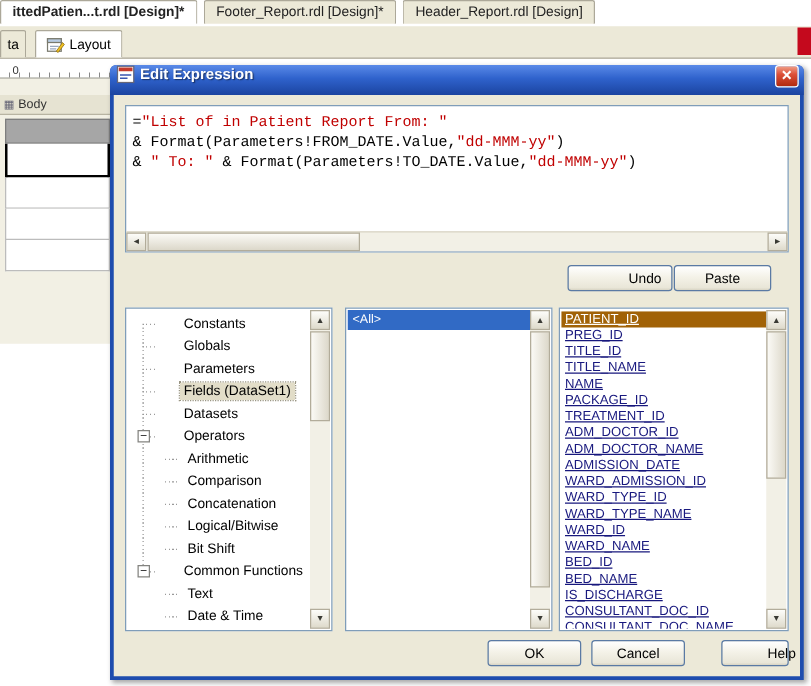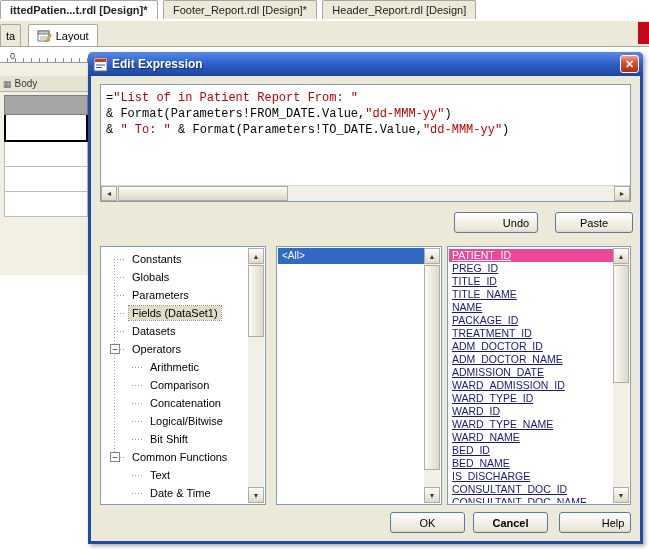--- a/index.html
+++ b/index.html
@@ -39,21 +39,21 @@
   .t-head { height:20px; background:#a6a6a6; border:1px solid #7e7e7e; }
   .t-row-sel { height:27px; background:#fff; border:2px solid #000; border-top:none; }
   .t-row { height:25px; background:#fff; border:1px solid #bcbcbc; border-top:none; }
 
   
   .dialog { position:absolute; left:88px; top:52px; width:555px; height:492px;
     background:#1e4cae; border-radius:5px 5px 0 0;
     box-shadow:2px 2px 4px rgba(0,0,0,.35); }
   .titlebar { position:absolute; left:0; top:0; right:0; height:24px; border-radius:5px 5px 0 0;
     background:linear-gradient(180deg,#5a8ae8 0%, #2f62cc 45%, #1b44a0 100%);
-    display:flex; align-items:center; padding:0 4px 0 5px; }
+    display:flex; align-items:flex-start; padding:0 4px 0 5px; }
   .dlg-icon { width:15px; height:15px; margin-right:4px; flex:0 0 auto; }
   .dlg-title { color:#fff; font-size:12px; font-weight:bold; text-shadow:1px 1px 1px rgba(0,0,0,.5); flex:1; }
   .close-btn { width:19px; height:18px; border:1px solid #fff; border-radius:3px;
     background:linear-gradient(180deg,#f0a089 0%, #dd5038 40%, #b02a10 100%);
     color:#fff; font-size:11px; font-weight:bold; text-align:center; line-height:16px; cursor:default; }
   .client { position:absolute; left:3px; top:24px; right:3px; bottom:3px; background:#ece9d8; }
 
   
   .expr-box { position:absolute; left:9px; top:8px; width:531px; height:118px;
     background:#fff; border:1px solid #7f9db9; }
@@ -69,24 +69,24 @@
     border:1px solid #b2ac9a; }
   .sb-left { left:0; } .sb-right { right:0; }
   .hthumb { position:absolute; left:17px; top:0; width:170px; height:15px;
     background:linear-gradient(180deg,#fbfaf6,#dcd8ca); border:1px solid #b2ac9a; }
 
   
   .xp-btn { position:absolute; height:21px; font-family:"Liberation Sans",sans-serif; font-size:11px;
     color:#000; background:linear-gradient(180deg,#ffffff 0%,#f4f2e8 45%,#e9e6d8 90%,#d8d4c4 100%);
     border:1px solid #5a7aa4; border-radius:3px; cursor:default; }
   .btn-undo  { top:136px; right:102px; width:84px;padding-left:40px; }
-  .btn-paste { top:136px; right:7px;  width:78px; }
+  .btn-paste { top:136px; right:23px;  width:78px; }
   .btn-ok     { top:436px; left:299px; width:75px; }
-  .btn-cancel { top:436px; left:382px; width:75px;font-weight:bold; }
-  .btn-help   { top:436px; right:9px;  width:72px;padding-left:36px; }
+  .btn-cancel { top:436px; left:382px; width:75px; }
+  .btn-help   { top:436px; right:9px;  width:54px;padding-left:36px; }
 
   
   .panel { position:absolute; top:170px; height:259px; background:#fff; border:1px solid #7f9db9; }
   .tree-panel   { left:9px;   width:166px; }
   .mid-panel    { left:185px; width:166px; }
   .fields-panel { left:356px; width:184px; }
 
   .vscroll { position:absolute; top:1px; right:1px; bottom:1px; width:16px; background:#f2f0e6; }
   .vsb { position:absolute; left:0; width:16px; height:16px; text-align:center; line-height:15px;
     font-size:7px; color:#3a3a34; background:linear-gradient(180deg,#fdfdfa,#dedacb);
@@ -96,42 +96,42 @@
     background:linear-gradient(90deg,#fbfaf6,#dcd8ca); border:1px solid #b2ac9a; }
   .thumb-a { top:17px; height:72px; }
   .thumb-b { top:17px; height:205px; }
   .thumb-c { top:17px; height:118px; }
 
   
   .tree-items { position:absolute; left:1px; top:3px; right:17px; bottom:1px; overflow:hidden; }
   .tree-guide { position:absolute; left:12px; top:12px; height:198px; width:1px;
     background:repeating-linear-gradient(180deg,#999 0 1px,transparent 1px 3px); }
   .tree-item { position:relative; height:18px; line-height:18px; font-size:11px; white-space:nowrap; color:#000; }
-  .tree-item.lvl1 { padding-left:27px; }
+  .tree-item.lvl1 { padding-left:42px; }
   .tree-item.lvl2 { padding-left:45px; }
   .tree-item.lvl1::before { content:""; position:absolute; left:12px; top:9px; width:11px; height:1px;
     background:repeating-linear-gradient(90deg,#999 0 1px,transparent 1px 3px); }
   .tree-item.lvl2::before { content:""; position:absolute; left:30px; top:9px; width:11px; height:1px;
     background:repeating-linear-gradient(90deg,#999 0 1px,transparent 1px 3px); }
   .expander { position:absolute; left:8px; top:4px; width:10px; height:10px; background:#fff;
     border:1px solid #848480; font-size:9px; line-height:8px; text-align:center;
     font-family:"DejaVu Sans Mono",monospace; color:#333; }
   .tlabel { padding:1px 3px; }
   .tsel .tlabel { background:#e2ddc8; outline:1px dotted #9a9684; }
 
   
   .mid-items { position:absolute; left:1px; top:1px; right:17px; bottom:1px; overflow:hidden; }
   .mid-item { height:16px; line-height:16px; font-size:10px; padding-left:4px; color:#000; }
   .mid-item.msel { background:#316ac5; color:#fff; }
 
   
   .field-items { position:absolute; left:1px; top:2px; right:17px; bottom:1px; overflow:hidden; }
   .field-item { height:13px; line-height:13px; font-size:10.5px; padding-left:3px; white-space:nowrap; }
   .fld { text-decoration:underline; color:#18187e; }
-  .field-item.fsel { background:#ec4899; }
+  .field-item.fsel { background:#a16207; }
   .field-item.fsel .fld { color:#fff; }
 </style>
 </head>
 <body>
 
 <div class="screen">
 
   <div class="file-tabs">
     <div class="file-tab active">
       <span>ittedPatien...t.rdl [Design]*</span>
@@ -248,22 +248,22 @@
             <div class="field-item"><span class="fld">TITLE_ID</span></div>
             <div class="field-item"><span class="fld">TITLE_NAME</span></div>
             <div class="field-item"><span class="fld">NAME</span></div>
             <div class="field-item"><span class="fld">PACKAGE_ID</span></div>
             <div class="field-item"><span class="fld">TREATMENT_ID</span></div>
             <div class="field-item"><span class="fld">ADM_DOCTOR_ID</span></div>
             <div class="field-item"><span class="fld">ADM_DOCTOR_NAME</span></div>
             <div class="field-item"><span class="fld">ADMISSION_DATE</span></div>
             <div class="field-item"><span class="fld">WARD_ADMISSION_ID</span></div>
             <div class="field-item"><span class="fld">WARD_TYPE_ID</span></div>
+            <div class="field-item"><span class="fld">WARD_TYPE_NAME</span></div>
             <div class="field-item"><span class="fld">WARD_ID</span></div>
-            <div class="field-item"><span class="fld">WARD_TYPE_NAME</span></div>
             <div class="field-item"><span class="fld">WARD_NAME</span></div>
             <div class="field-item"><span class="fld">BED_ID</span></div>
             <div class="field-item"><span class="fld">BED_NAME</span></div>
             <div class="field-item"><span class="fld">IS_DISCHARGE</span></div>
             <div class="field-item"><span class="fld">CONSULTANT_DOC_ID</span></div>
             <div class="field-item"><span class="fld">CONSULTANT_DOC_NAME</span></div>
           </div>
         <div class="vscroll">
           <span class="vsb vsb-up">▲</span>
           <div class="vthumb thumb-c"></div>

